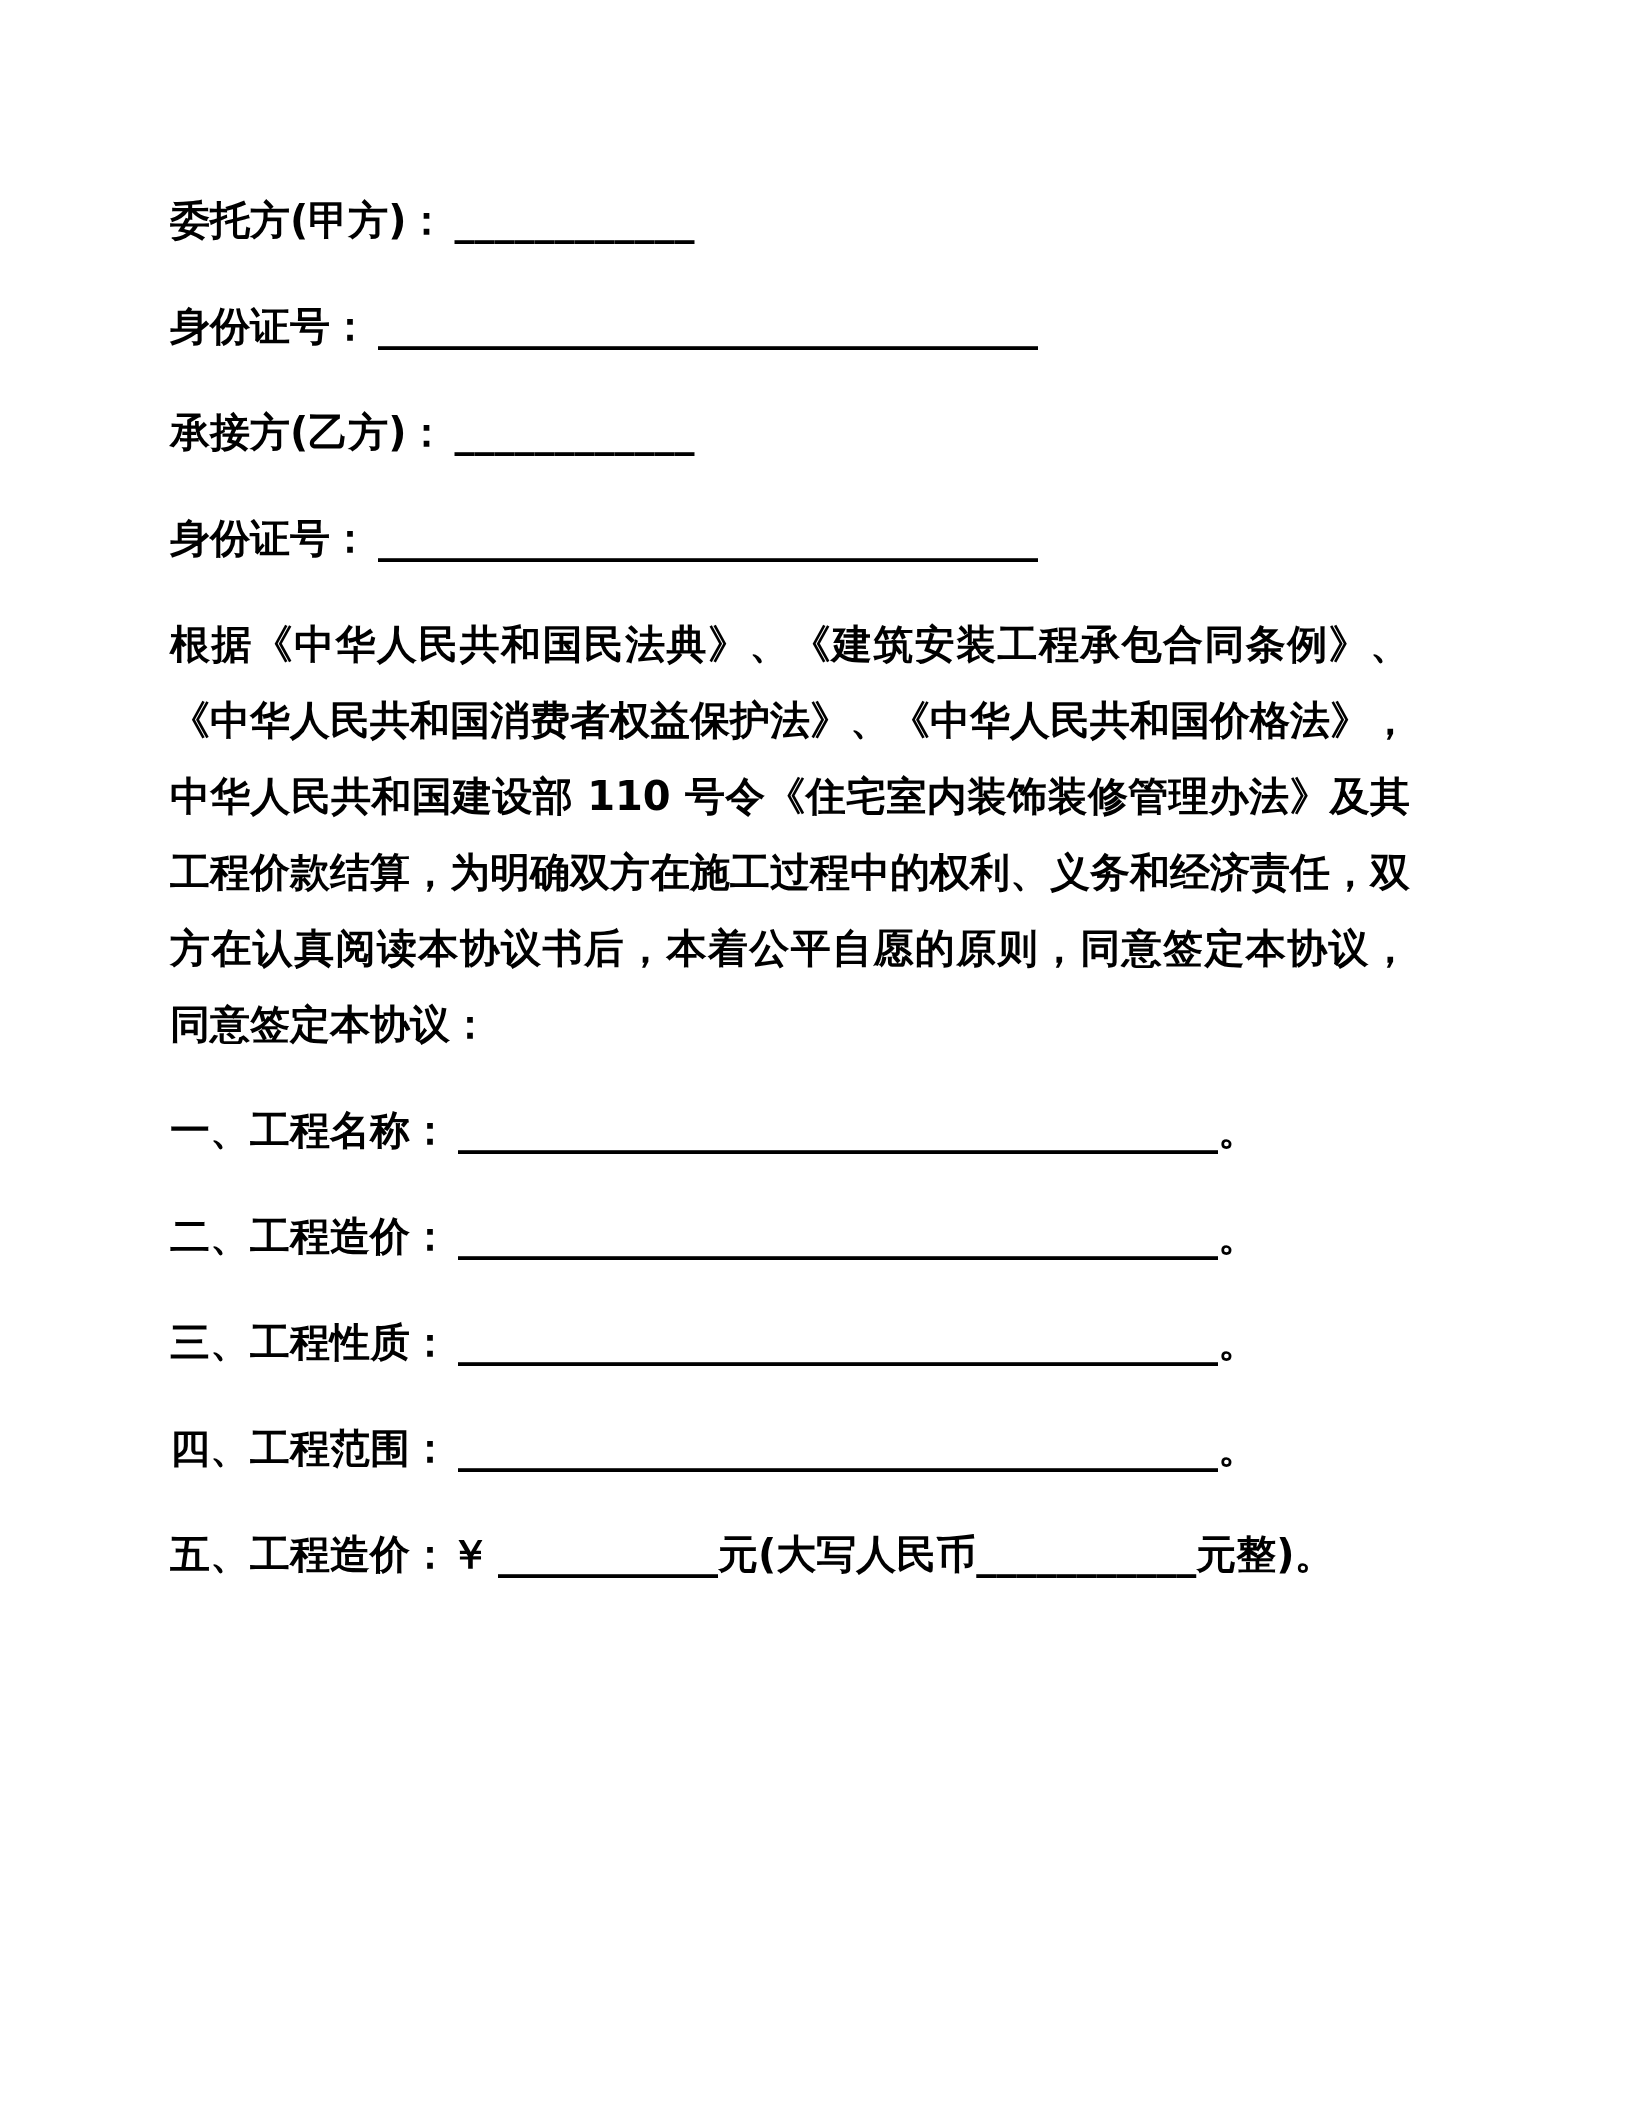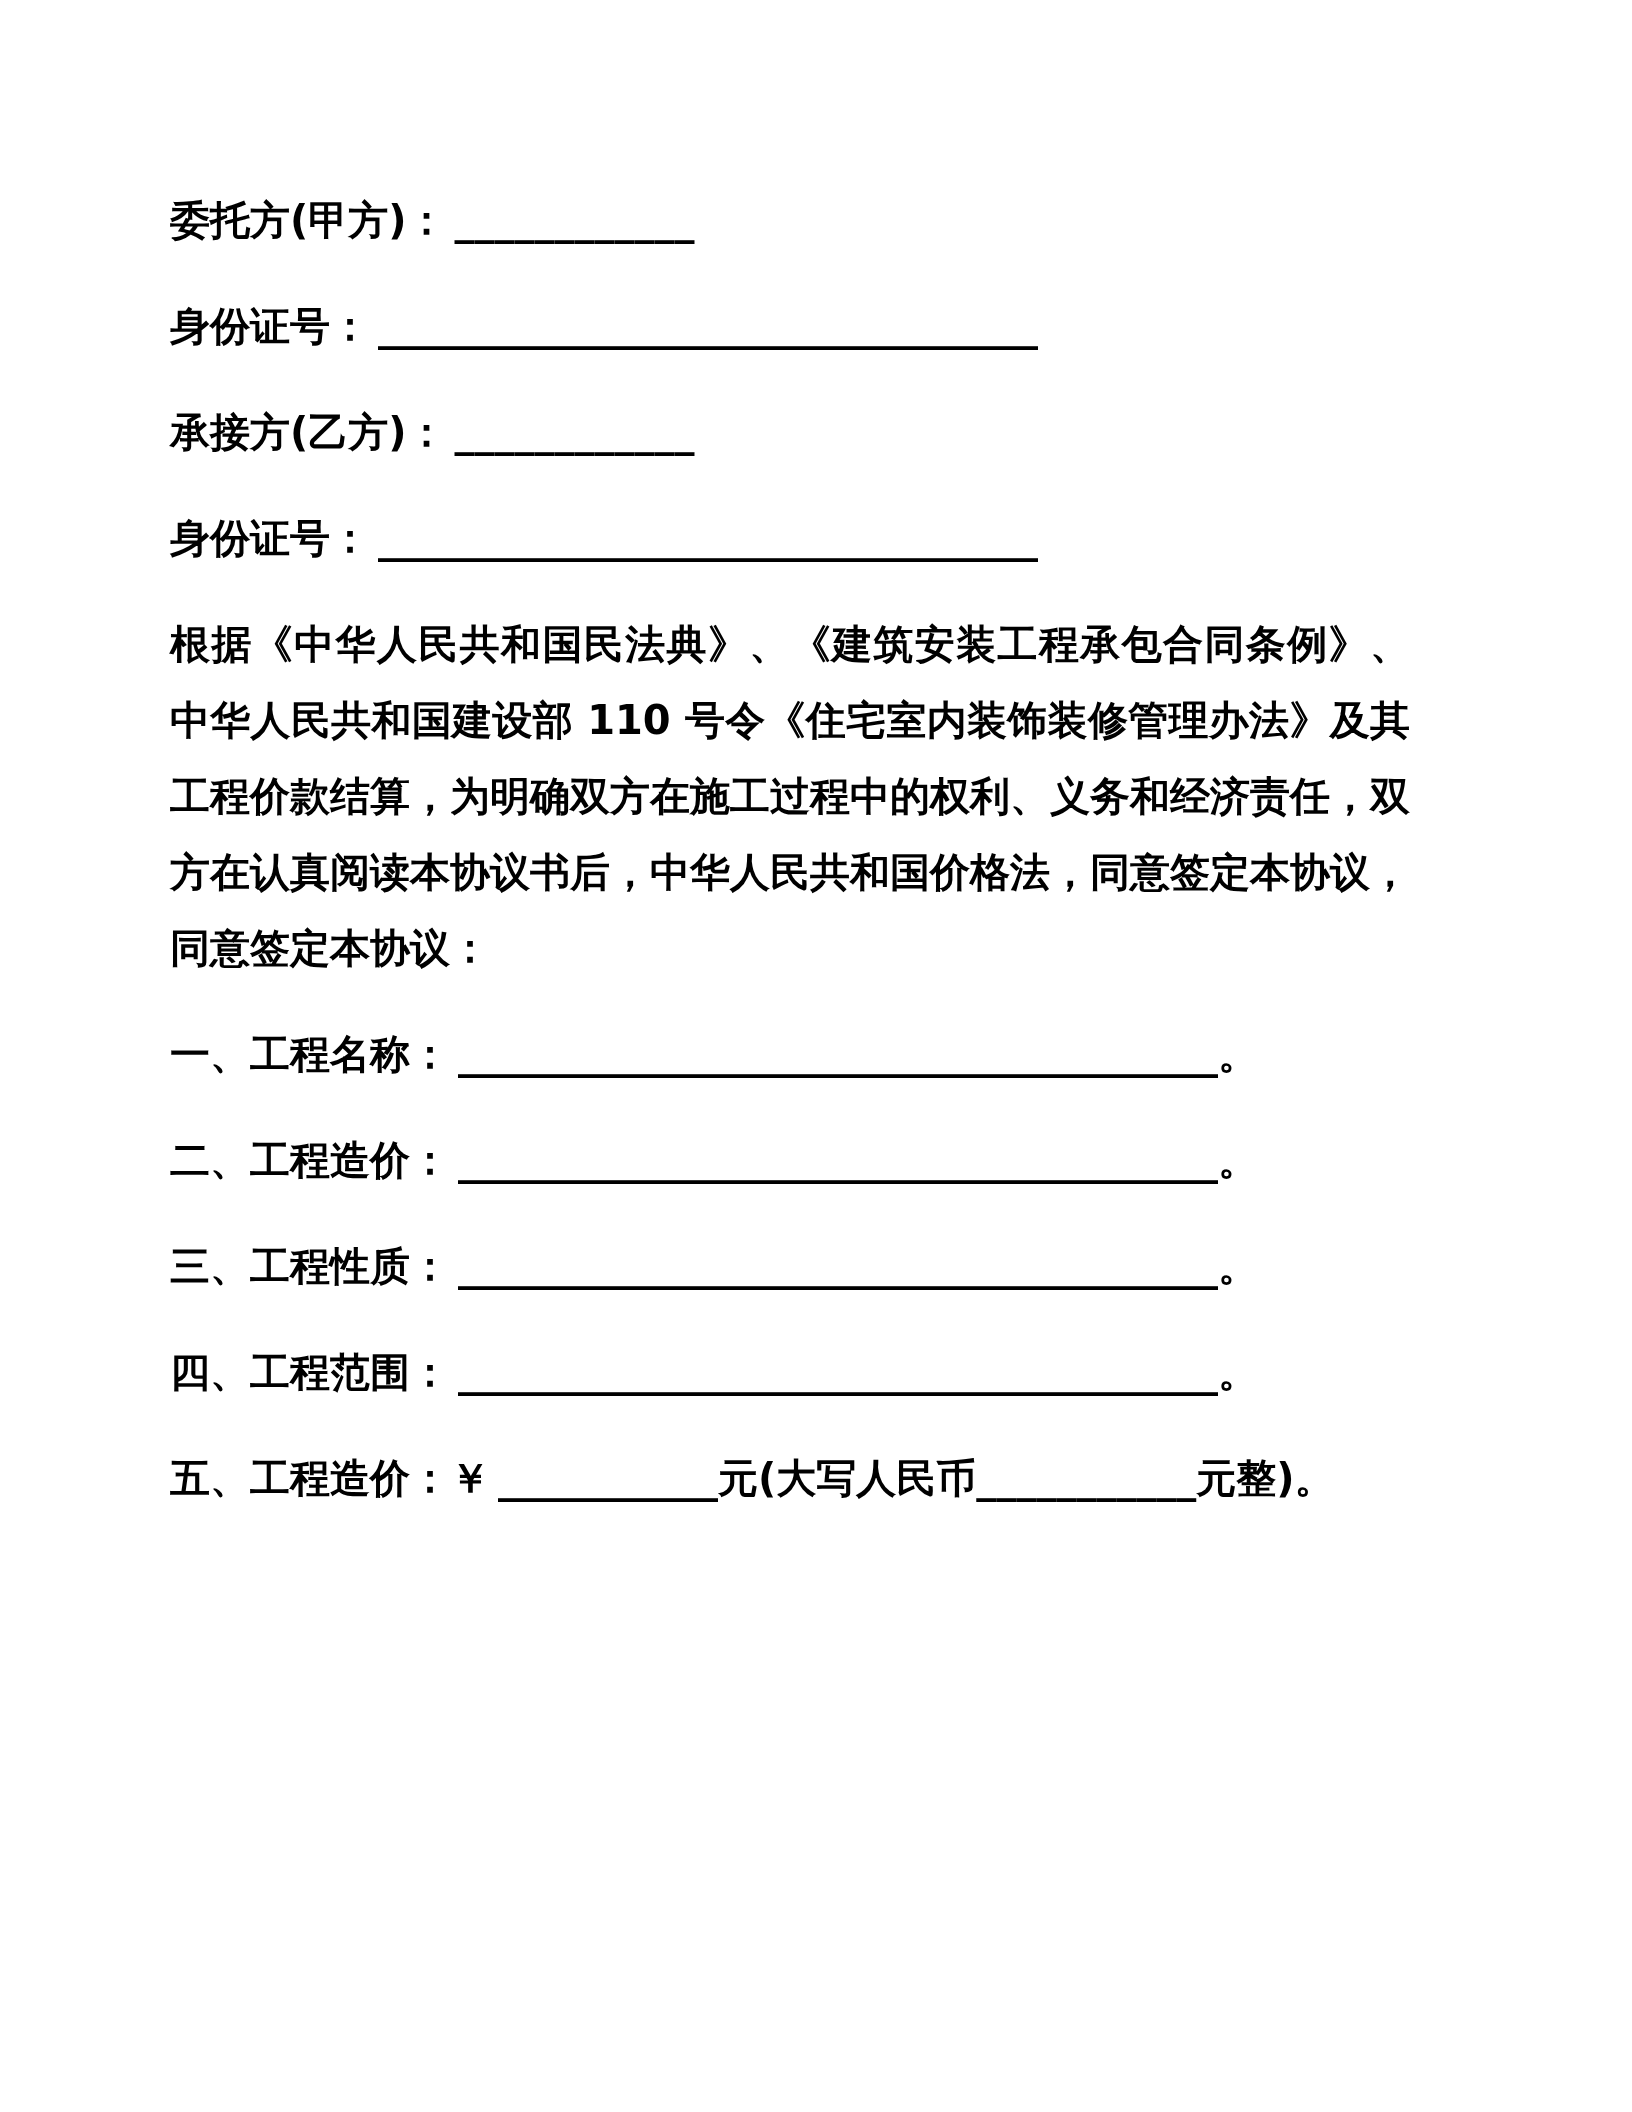--- a/index.html
+++ b/index.html
@@ -56,23 +56,24 @@
   <p class="para"><span>委托方(甲方)：</span><span class="blank">____________</span></p>
 
   <p class="para"><span>身份证号：</span><span class="blank">_________________________________</span></p>
 
   <p class="para"><span>承接方(乙方)：</span><span class="blank">____________</span></p>
 
   <p class="para"><span>身份证号：</span><span class="blank">_________________________________</span></p>
 
   <div class="block">
     <div class="line stretch">根据《中华人民共和国民法典》、《建筑安装工程承包合同条例》、</div>
+    <div class="line stretch">《中华人民共和国消费者权益保护法》、《中华人民共和国价格法》，</div>
     <div class="line stretch">中华人民共和国建设部 110 号令《住宅室内装饰装修管理办法》及其</div>
     <div class="line stretch">工程价款结算，为明确双方在施工过程中的权利、义务和经济责任，双</div>
-    <div class="line stretch">方在认真阅读本协议书后，中华人民共和国价格法，同意签定本协议，</div>
+    <div class="line stretch">方在认真阅读本协议书后，本着公平自愿的原则，同意签定本协议，</div>
     <div class="line">同意签定本协议：</div>
   </div>
 
   <p class="para"><span>一、工程名称：</span><span class="blank">______________________________________</span><span>。</span></p>
 
   <p class="para"><span>二、工程造价：</span><span class="blank">______________________________________</span><span>。</span></p>
 
   <p class="para"><span>三、工程性质：</span><span class="blank">______________________________________</span><span>。</span></p>
 
   <p class="para"><span>四、工程范围：</span><span class="blank">______________________________________</span><span>。</span></p>

